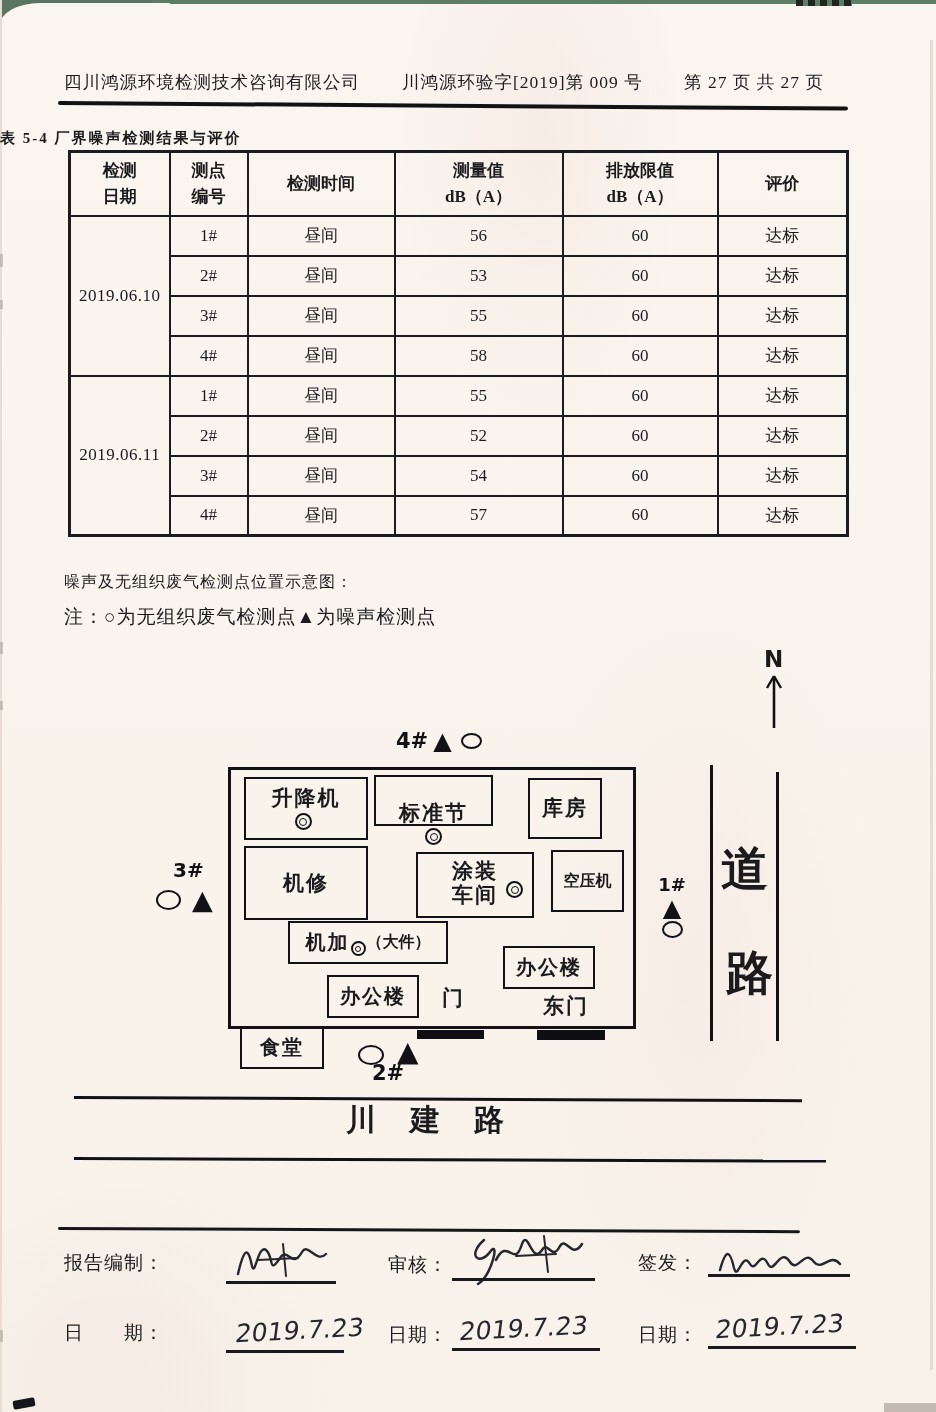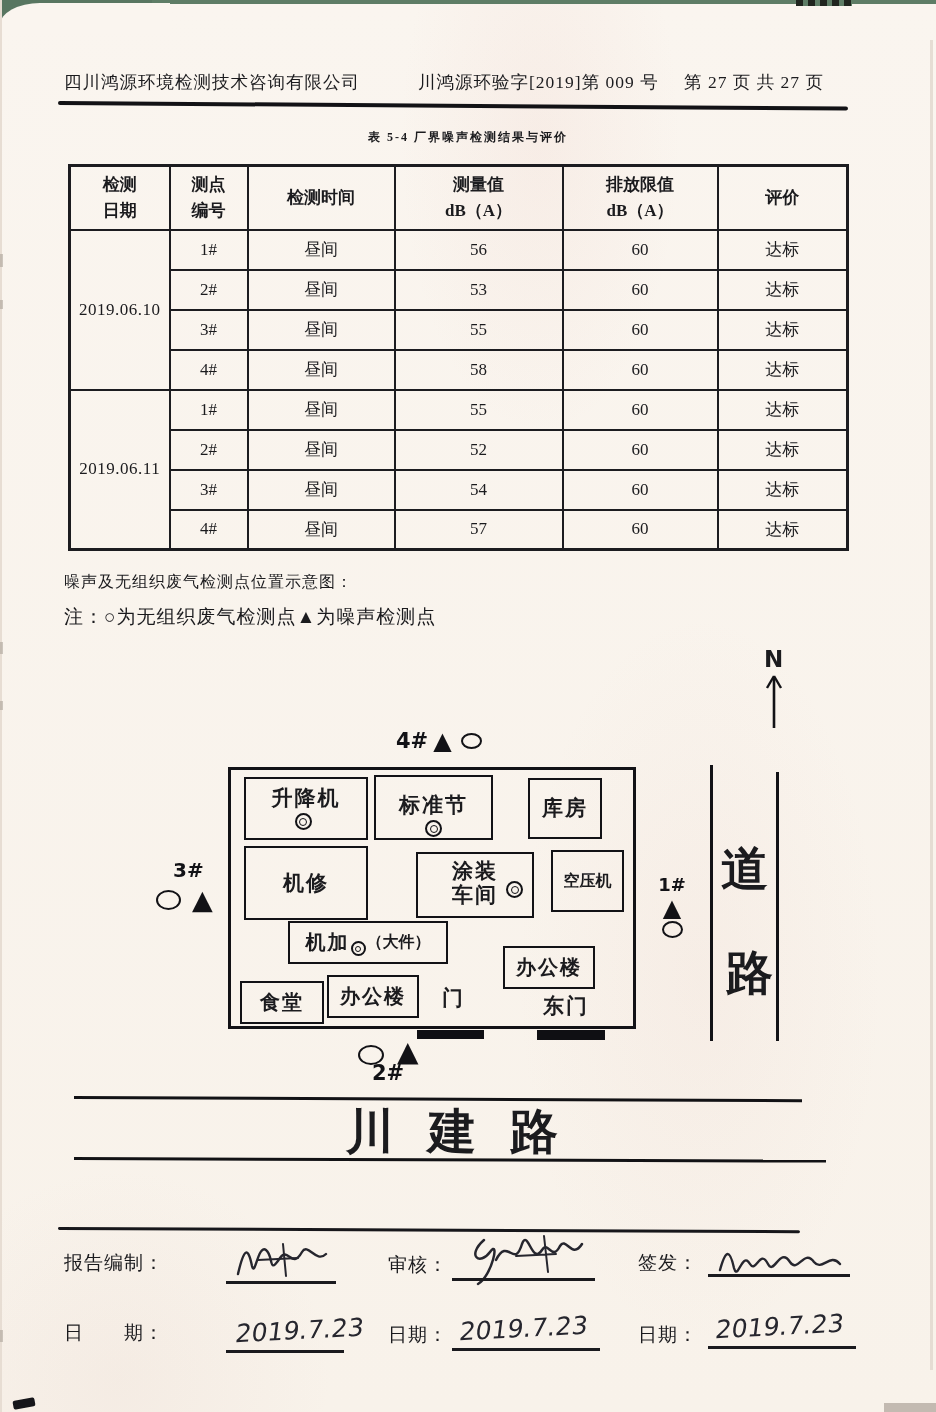--- a/index.html
+++ b/index.html
@@ -25,28 +25,28 @@
     background:repeating-linear-gradient(90deg,#20251f 0 7px,#5e7d66 7px 12px); }
   .left-edge-line { top:0; left:0; width:2px; height:1412px; background:#e7ddd3; }
   .edge-tick { left:0; width:3px; background:#a89f96; opacity:.55; }
   .bl-mark { left:13px; top:1399px; width:22px; height:9px; background:#16161a; transform:rotate(-10deg); border-radius:2px; }
   .br-strip { left:884px; top:1403px; width:52px; height:9px; background:#c3bab1; }
   .right-shadow { left:930px; top:40px; width:3px; height:1330px; background:#ddd3c9; opacity:.7; }
 
   
   .hdr-text { top:70px; font-size:17.5px; letter-spacing:1px; white-space:nowrap; }
   .hdr-company { left:64px; }
-  .hdr-doc { left:418px;text-align:right; }
+  .hdr-doc { left:402px;text-align:right; }
   .hdr-page { left:684px; }
   .hdr-rule { left:58px; top:101px; width:790px; height:4px; background:#121215; transform:rotate(.4deg); transform-origin:left center; border-radius:2px; }
 
-  .doc-title { top:129px; left:0; width:936px; text-align:center; font-size:12px; font-weight:700; letter-spacing:2px; }
-
-  
-  table.noise { position:absolute; left:68px; top:164px; width:778px; border-collapse:collapse; table-layout:fixed; }
+  .doc-title { top:129px; left:0; width:936px; font-size:15px; font-weight:700; letter-spacing:2px; }
+
+  
+  table.noise { position:absolute; left:68px; top:150px; width:778px; border-collapse:collapse; table-layout:fixed; }
   table.noise td, table.noise th { border:2px solid #1c1c20; text-align:center; vertical-align:middle; font-size:17px; padding:0; }
   table.noise { border:3px solid #1c1c20; }
   th.hcell { height:64px; font-weight:700; font-size:18px; line-height:1.5; }
   td.dcell { height:40px; }
   td.date-cell { font-size:17px; letter-spacing:.5px; }
 
   
   .note1 { left:64px; top:572px; font-size:16px; letter-spacing:1px; }
   .note2 { left:64px; top:604px; font-size:19px; letter-spacing:1px; }
 
@@ -54,28 +54,28 @@
   .boundary { left:228px; top:767px; width:408px; height:262px; border:3px solid #121216; }
   .bldg { position:absolute; border:2.5px solid #121216; font-weight:700; text-align:center; }
   .bldg .bl-line { display:block; font-size:21px; line-height:1.15; letter-spacing:2px; }
   .gas { display:inline-block; width:17px; height:17px; border:2px solid #121216; border-radius:50%; position:relative; background:transparent; }
   .gas::after { content:""; position:absolute; inset:2.5px; border:1.5px solid #121216; border-radius:50%; }
   .circ { display:inline-block; border:2.5px solid #121216; border-radius:50%; }
   .tri { font-family:"DejaVu Sans",sans-serif; color:#121216; line-height:1; }
   .mlabel { font-family:"DejaVu Sans","Liberation Sans",sans-serif; font-weight:700; color:#121216; }
 
   .b-shengjiangji { left:244px; top:777px; width:124px; height:63px; padding-top:7px; }
-  .b-biaozhunjie  { left:374px; top:775px; width:119px; height:65px; padding-top:16px; }
+  .b-biaozhunjie  { left:374px; top:775px; width:119px; height:51px; padding-top:24px; }
   .b-kufang       { left:528px; top:778px; width:74px;  height:61px; display:flex; align-items:center; justify-content:center; }
   .b-jixiu        { left:244px; top:846px; width:124px; height:74px; display:flex; align-items:center; justify-content:center; }
   .b-tuzhuang     { left:416px; top:852px; width:118px; height:66px; padding-top:5px; }
   .b-kongyaji     { left:551px; top:850px; width:73px;  height:62px; display:flex; align-items:center; justify-content:center; }
   .b-jijia        { left:288px; top:921px; width:160px; height:43px; display:flex; align-items:center; justify-content:center; }
   .b-bangonglou-r { left:503px; top:946px; width:92px;  height:43px; display:flex; align-items:center; justify-content:center; }
-  .b-shitang      { left:240px; top:981px; width:84px;  height:43px; display:flex; align-items:center; justify-content:center; }
+  .b-shitang      { left:240px; top:1026px; width:84px;  height:43px; display:flex; align-items:center; justify-content:center; }
   .b-bangonglou-b { left:327px; top:975px; width:92px;  height:43px; display:flex; align-items:center; justify-content:center; }
   .b-jijia .bl-line, .b-bangonglou-r .bl-line, .b-shitang .bl-line, .b-bangonglou-b .bl-line { font-size:20px; }
   .b-kongyaji .bl-line { font-size:16px; letter-spacing:0; }
 
   .gate-label { position:absolute; font-weight:700; font-size:21px; letter-spacing:2px; }
   .gl-main { left:442px; top:984px; }
   .gl-east { left:543px; top:992px; }
   .gate-bar { position:absolute; background:#0f0f13; }
   .gb-main { left:417px; top:1030px; width:67px; height:9px; }
   .gb-east { left:537px; top:1030px; width:68px; height:10px; }
@@ -84,21 +84,21 @@
   .road-line { position:absolute; width:3px; background:#121216; }
   .rl-1 { left:710px; top:765px; height:276px; }
   .rl-2 { left:776px; top:772px; height:269px; }
   .road-char { position:absolute; font-size:47px; font-weight:600; letter-spacing:0; }
   .rc-dao { left:721px; top:838px; }
   .rc-lu  { left:726px; top:942px; }
 
   .cjl-line { position:absolute; height:3px; background:#121215; }
   .cjl-top { left:74px; top:1096px; width:728px; transform:rotate(.25deg); transform-origin:left center; }
   .cjl-bot { left:74px; top:1157px; width:752px; transform:rotate(.2deg); transform-origin:left center; }
-  .cjl-text { left:346px; top:1100px; font-size:48px; font-weight:700; letter-spacing:34px; white-space:nowrap; }
+  .cjl-text { left:346px; top:1100px; font-size:30px; font-weight:700; letter-spacing:34px; white-space:nowrap; }
 
   
   .sig-rule { left:58px; top:1227px; width:742px; height:3px; background:#17171b; transform:rotate(.25deg); transform-origin:left center; border-radius:2px; }
   .sig-label { font-size:19px; letter-spacing:1px; white-space:pre; }
   .sig-underline { position:absolute; height:2.5px; background:#1a1a1e; }
   .hand { font-family:"DejaVu Sans",sans-serif; color:#26262e; font-size:25px; transform:skewX(-10deg) rotate(-3deg); white-space:nowrap; }
   .sigsvg { position:absolute; }
 </style>
 </head>
 <body>

